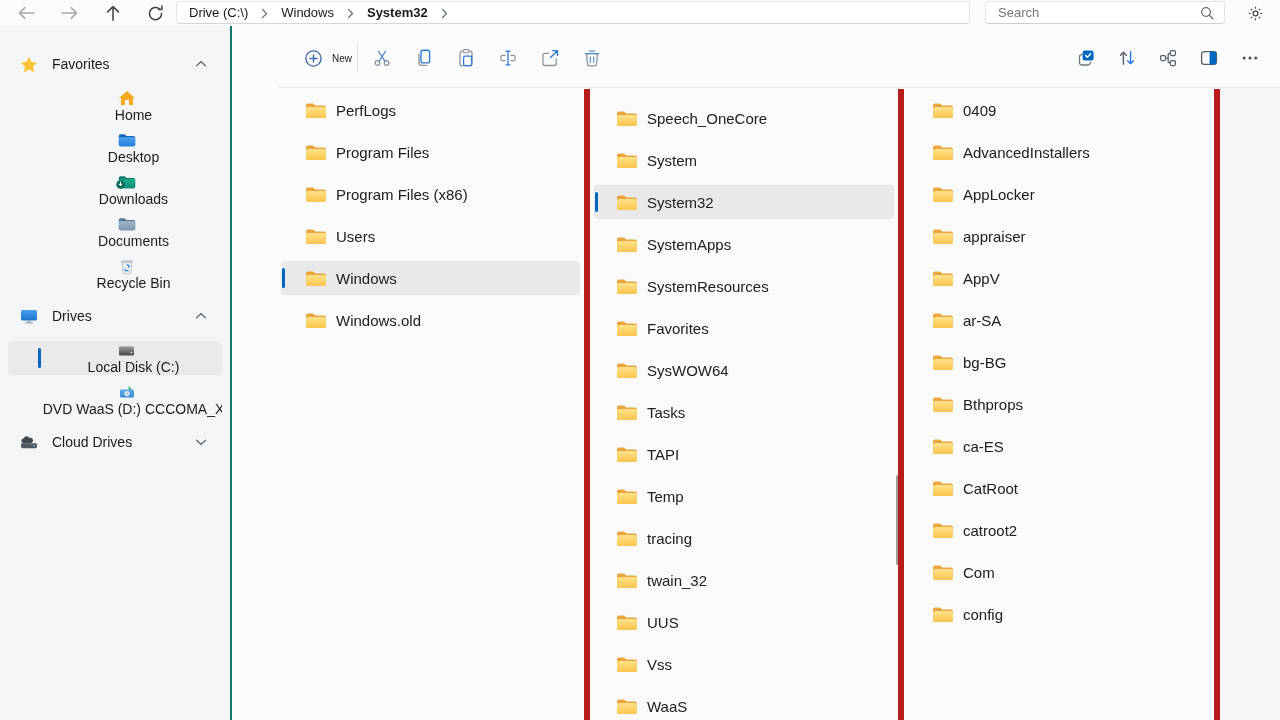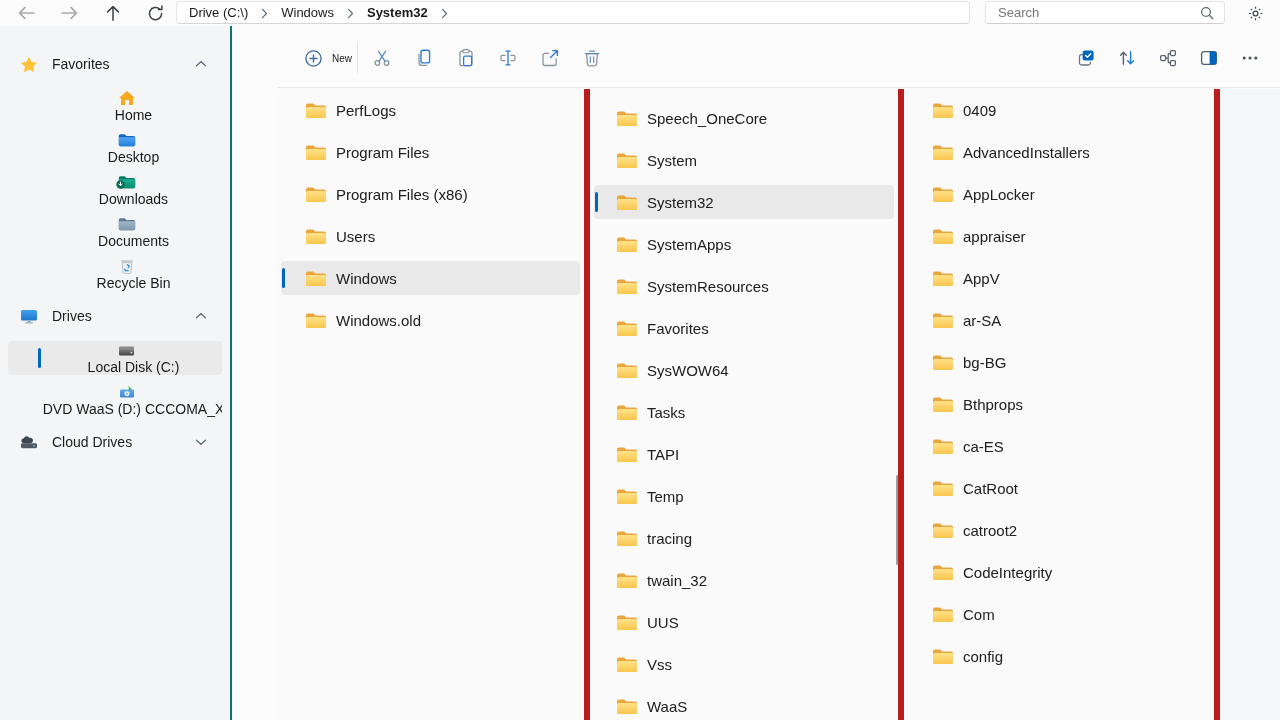--- a/index.html
+++ b/index.html
@@ -695,29 +695,20 @@
         </span>
        <span class="item-label">catroot2</span>
       </div>
       <div class="item-row">
         <span class="item-ico">
           <svg width="22" height="17" viewBox="0 0 22 17">
     <path d="M1 3.5C1 2.4 1.9 1.5 3 1.5h5.2l2.1 2.1H19c1.1 0 2 .9 2 2V14c0 1.1-.9 2-2 2H3c-1.1 0-2-.9-2-2z" fill="#E9A63C"></path>
     <rect x="1" y="5" width="20" height="11" rx="1.8" fill="url(#gfold)"></rect>
           </svg>
         </span>
-       <span class="item-label">CodeIntegrity</span>
-      </div>
-      <div class="item-row">
-        <span class="item-ico">
-          <svg width="22" height="17" viewBox="0 0 22 17">
-    <path d="M1 3.5C1 2.4 1.9 1.5 3 1.5h5.2l2.1 2.1H19c1.1 0 2 .9 2 2V14c0 1.1-.9 2-2 2H3c-1.1 0-2-.9-2-2z" fill="#E9A63C"></path>
-    <rect x="1" y="5" width="20" height="11" rx="1.8" fill="url(#gfold)"></rect>
-          </svg>
-        </span>
        <span class="item-label">Com</span>
       </div>
       <div class="item-row">
         <span class="item-ico">
           <svg width="22" height="17" viewBox="0 0 22 17">
     <path d="M1 3.5C1 2.4 1.9 1.5 3 1.5h5.2l2.1 2.1H19c1.1 0 2 .9 2 2V14c0 1.1-.9 2-2 2H3c-1.1 0-2-.9-2-2z" fill="#E9A63C"></path>
     <rect x="1" y="5" width="20" height="11" rx="1.8" fill="url(#gfold)"></rect>
           </svg>
         </span>
        <span class="item-label">config</span>

